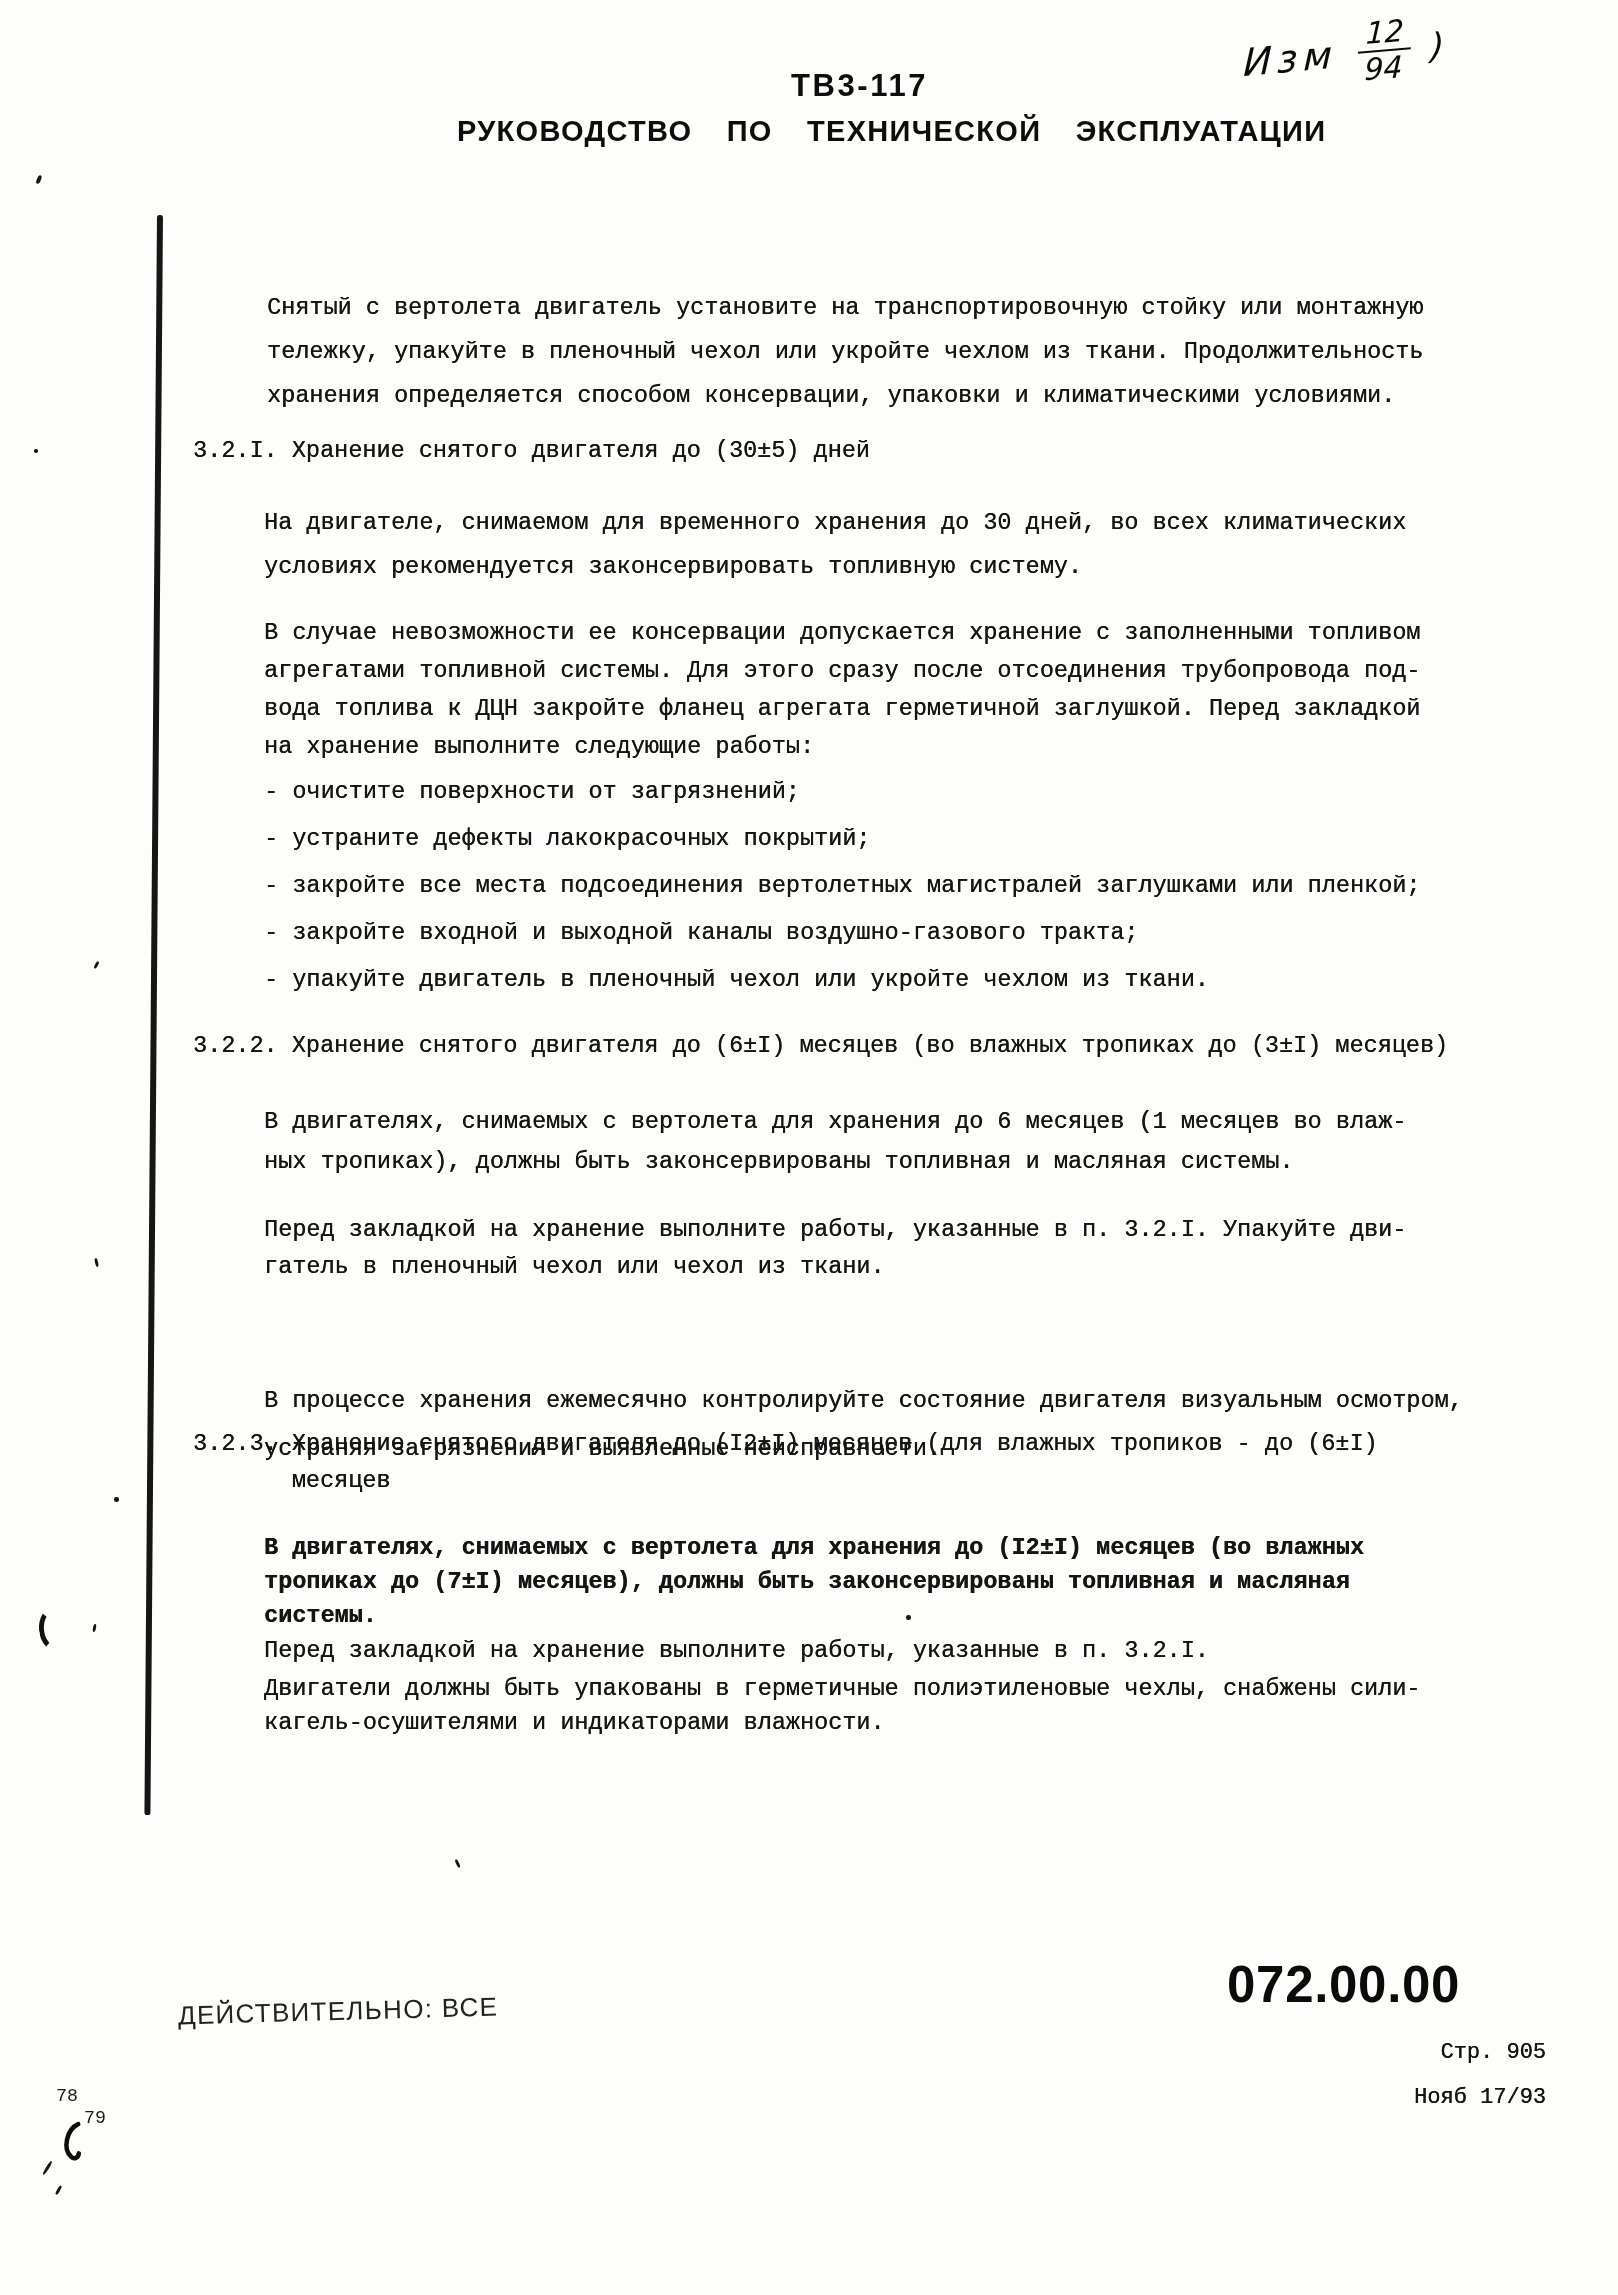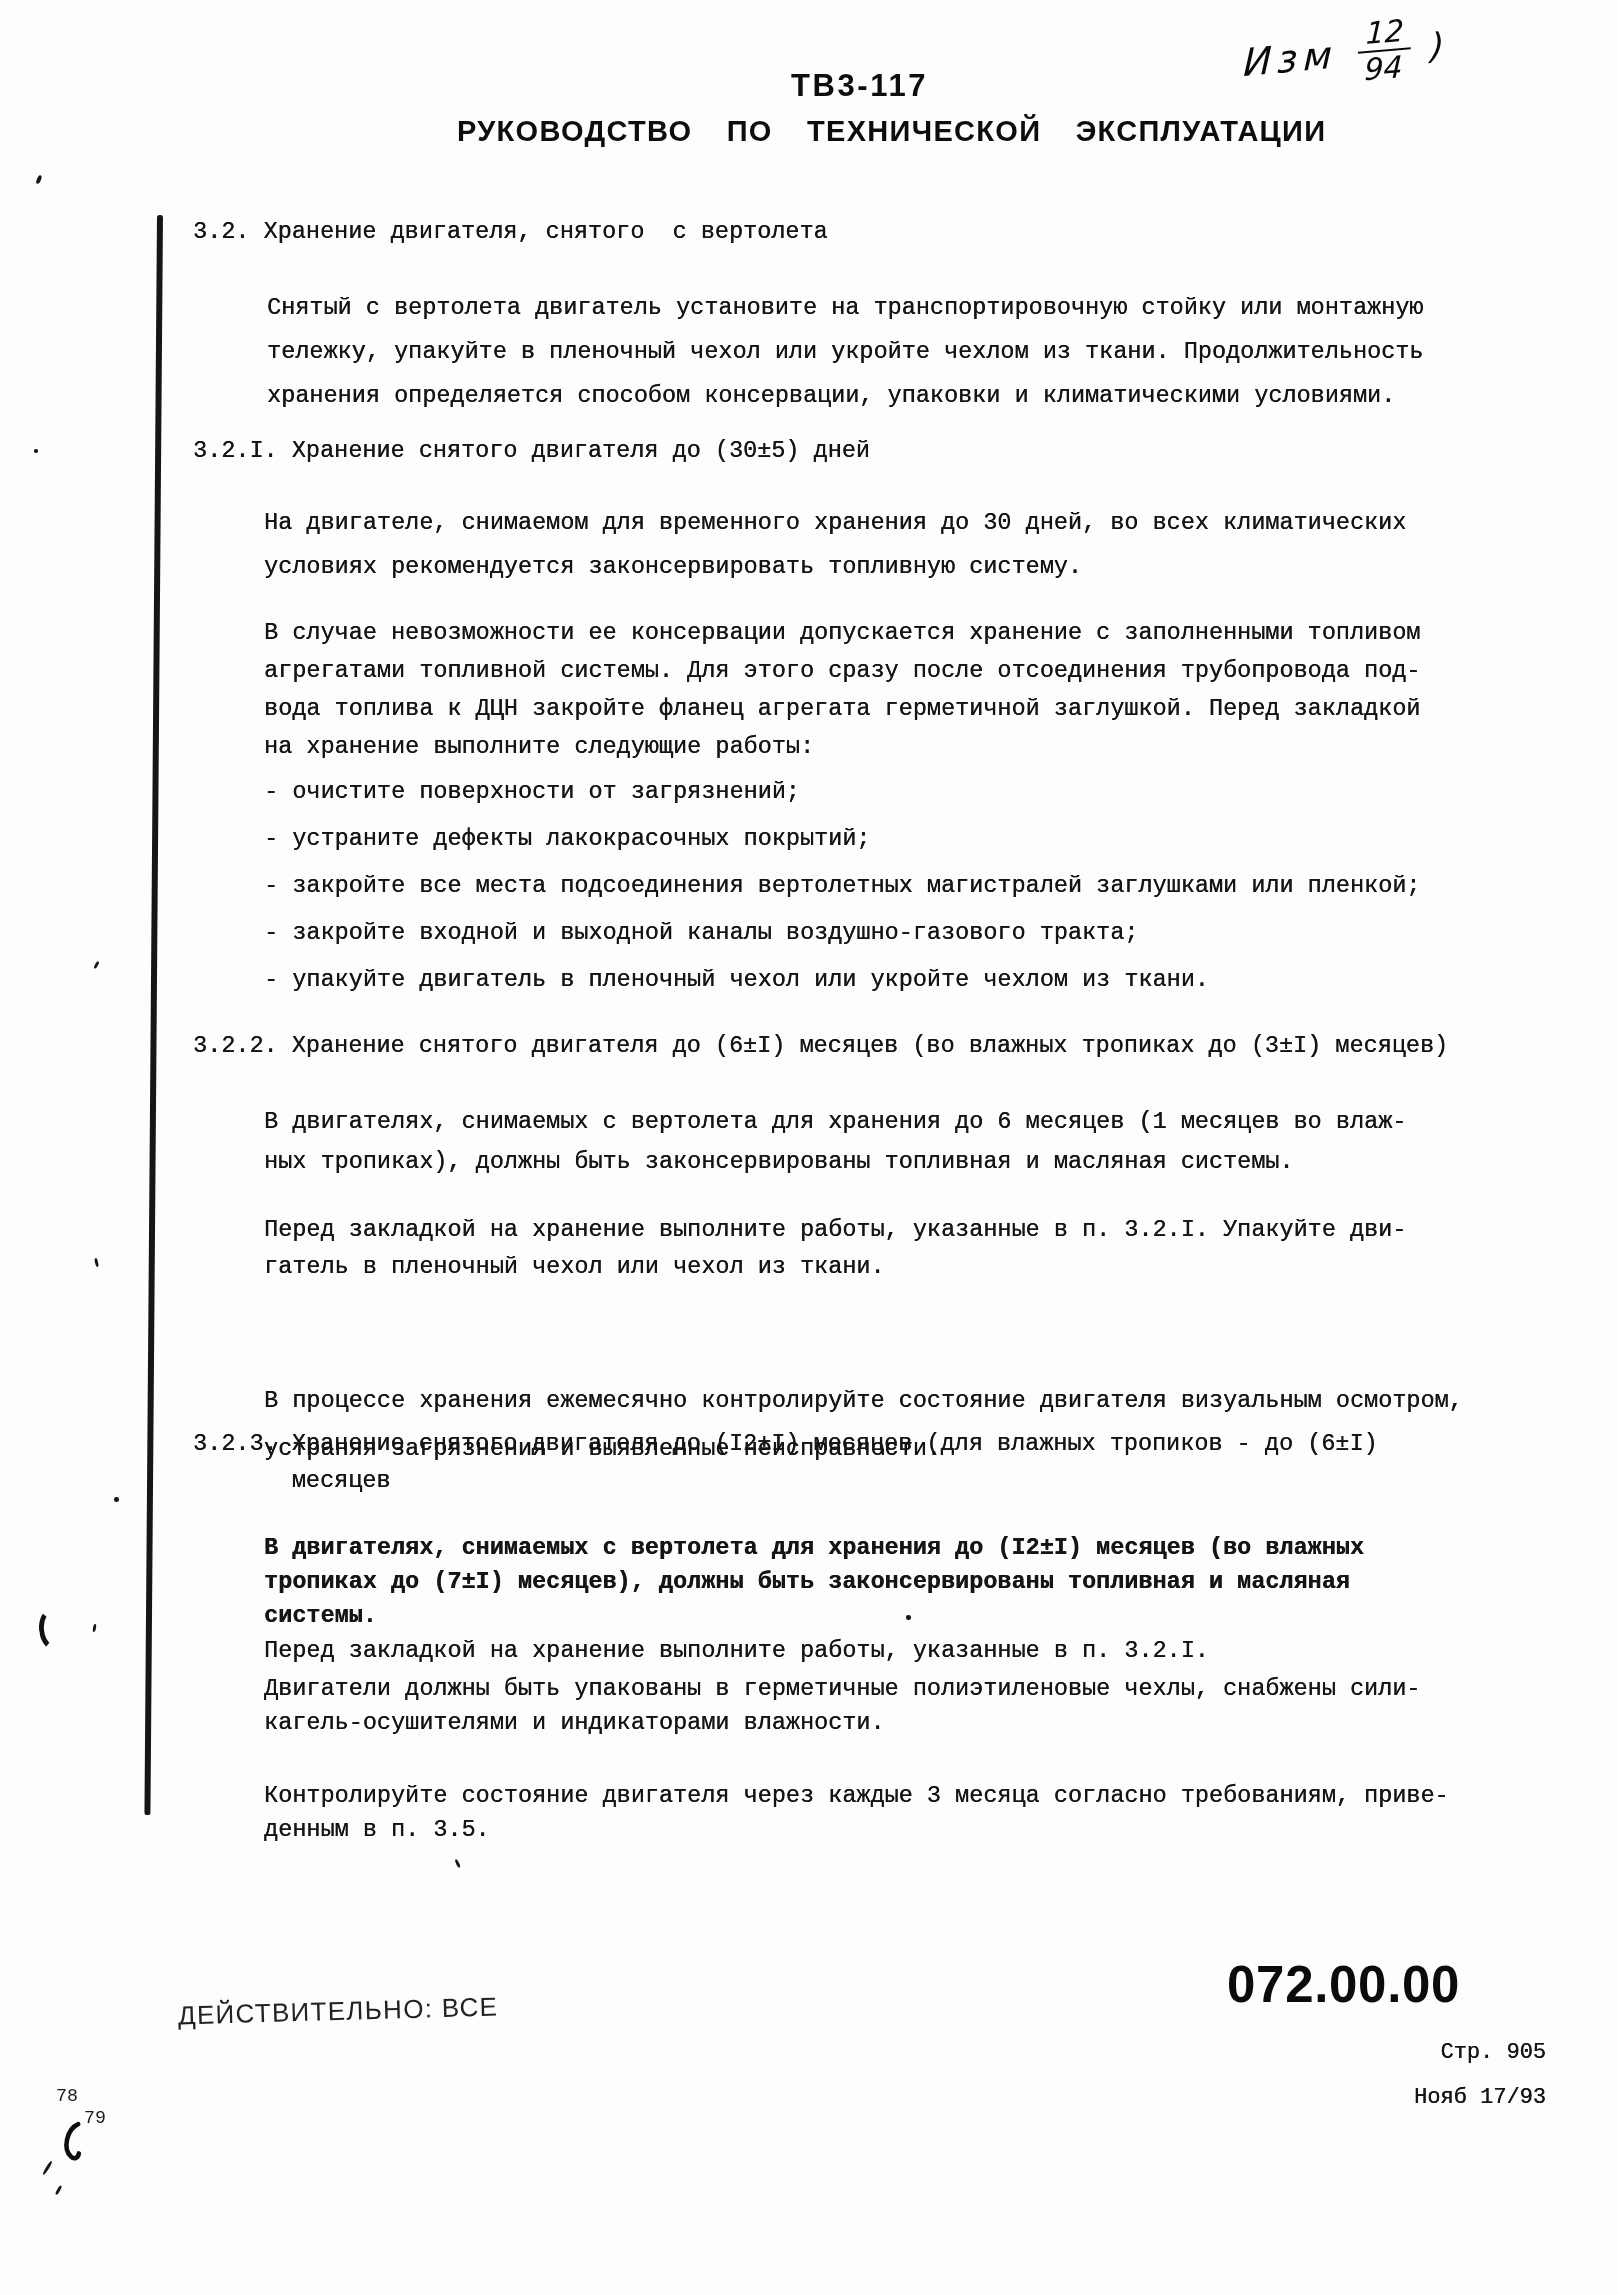--- a/index.html
+++ b/index.html
@@ -106,21 +106,20 @@
     <span class="hw-word">Изм</span>
     <span class="hw-frac">
       <span class="hw-num">12</span>
       <span class="hw-den">94</span>
     </span>
     <span class="hw-tail">)</span>
   </div>
 
   <div class="change-bar"></div>
 
-  <div class="mono" style="left:193px;top:217px;">3.2. Хранение двигателя, снятого  с вертолета</div>
   <div class="mono" style="left:267px;top:286px;line-height:44px;">Снятый с вертолета двигатель установите на транспортировочную стойку или монтажную
 тележку, упакуйте в пленочный чехол или укройте чехлом из ткани. Продолжительность
 хранения определяется способом консервации, упаковки и климатическими условиями.</div>
 
   <div class="mono" style="left:193px;top:436px;">3.2.I. Хранение снятого двигателя до (30±5) дней</div>
   <div class="mono" style="left:264px;top:501px;line-height:44px;">На двигателе, снимаемом для временного хранения до 30 дней, во всех климатических
 условиях рекомендуется законсервировать топливную систему.</div>
   <div class="mono" style="left:264px;top:614px;line-height:38px;">В случае невозможности ее консервации допускается хранение с заполненными топливом
 агрегатами топливной системы. Для этого сразу после отсоединения трубопровода под-
 вода топлива к ДЦН закройте фланец агрегата герметичной заглушкой. Перед закладкой
@@ -140,22 +139,20 @@
 устраняя загрязнения и выявленные неисправности.</div>
 
   <div class="mono" style="left:193px;top:1425px;line-height:37px;">3.2.3. Хранение снятого двигателя до (I2±I) месяцев (для влажных тропиков - до (6±I)
        месяцев</div>
   <div class="mono b" style="left:264px;top:1531px;line-height:34px;">В двигателях, снимаемых с вертолета для хранения до (I2±I) месяцев (во влажных
 тропиках до (7±I) месяцев), должны быть законсервированы топливная и масляная
 системы.</div>
   <div class="mono" style="left:264px;top:1636px;">Перед закладкой на хранение выполните работы, указанные в п. 3.2.I.</div>
   <div class="mono" style="left:264px;top:1672px;line-height:34px;">Двигатели должны быть упакованы в герметичные полиэтиленовые чехлы, снабжены сили-
 кагель-осушителями и индикаторами влажности.</div>
-  <div class="mono" style="left:264px;top:1779px;line-height:34px;">Контролируйте состояние двигателя через каждые 3 месяца согласно требованиям, приве-
-денным в п. 3.5.</div>
 
   <div class="validity">ДЕЙСТВИТЕЛЬНО: ВСЕ</div>
   <div class="ata">072.00.00</div>
   <div class="pgline" style="top:2040px;">Стр. 905</div>
   <div class="pgline" style="top:2085px;">Нояб 17/93</div>
 
   <div class="corner-num" style="left:56px;top:2086px;">78</div>
   <div class="corner-num" style="left:84px;top:2108px;">79</div>
   <svg class="scribble" width="26" height="46" viewBox="0 0 40 70">
     <path d="M28 6 C10 14 4 44 17 56 C22 61 28 58 29 51" fill="none" stroke="#0c0c0c" stroke-width="7" stroke-linecap="round"></path>

